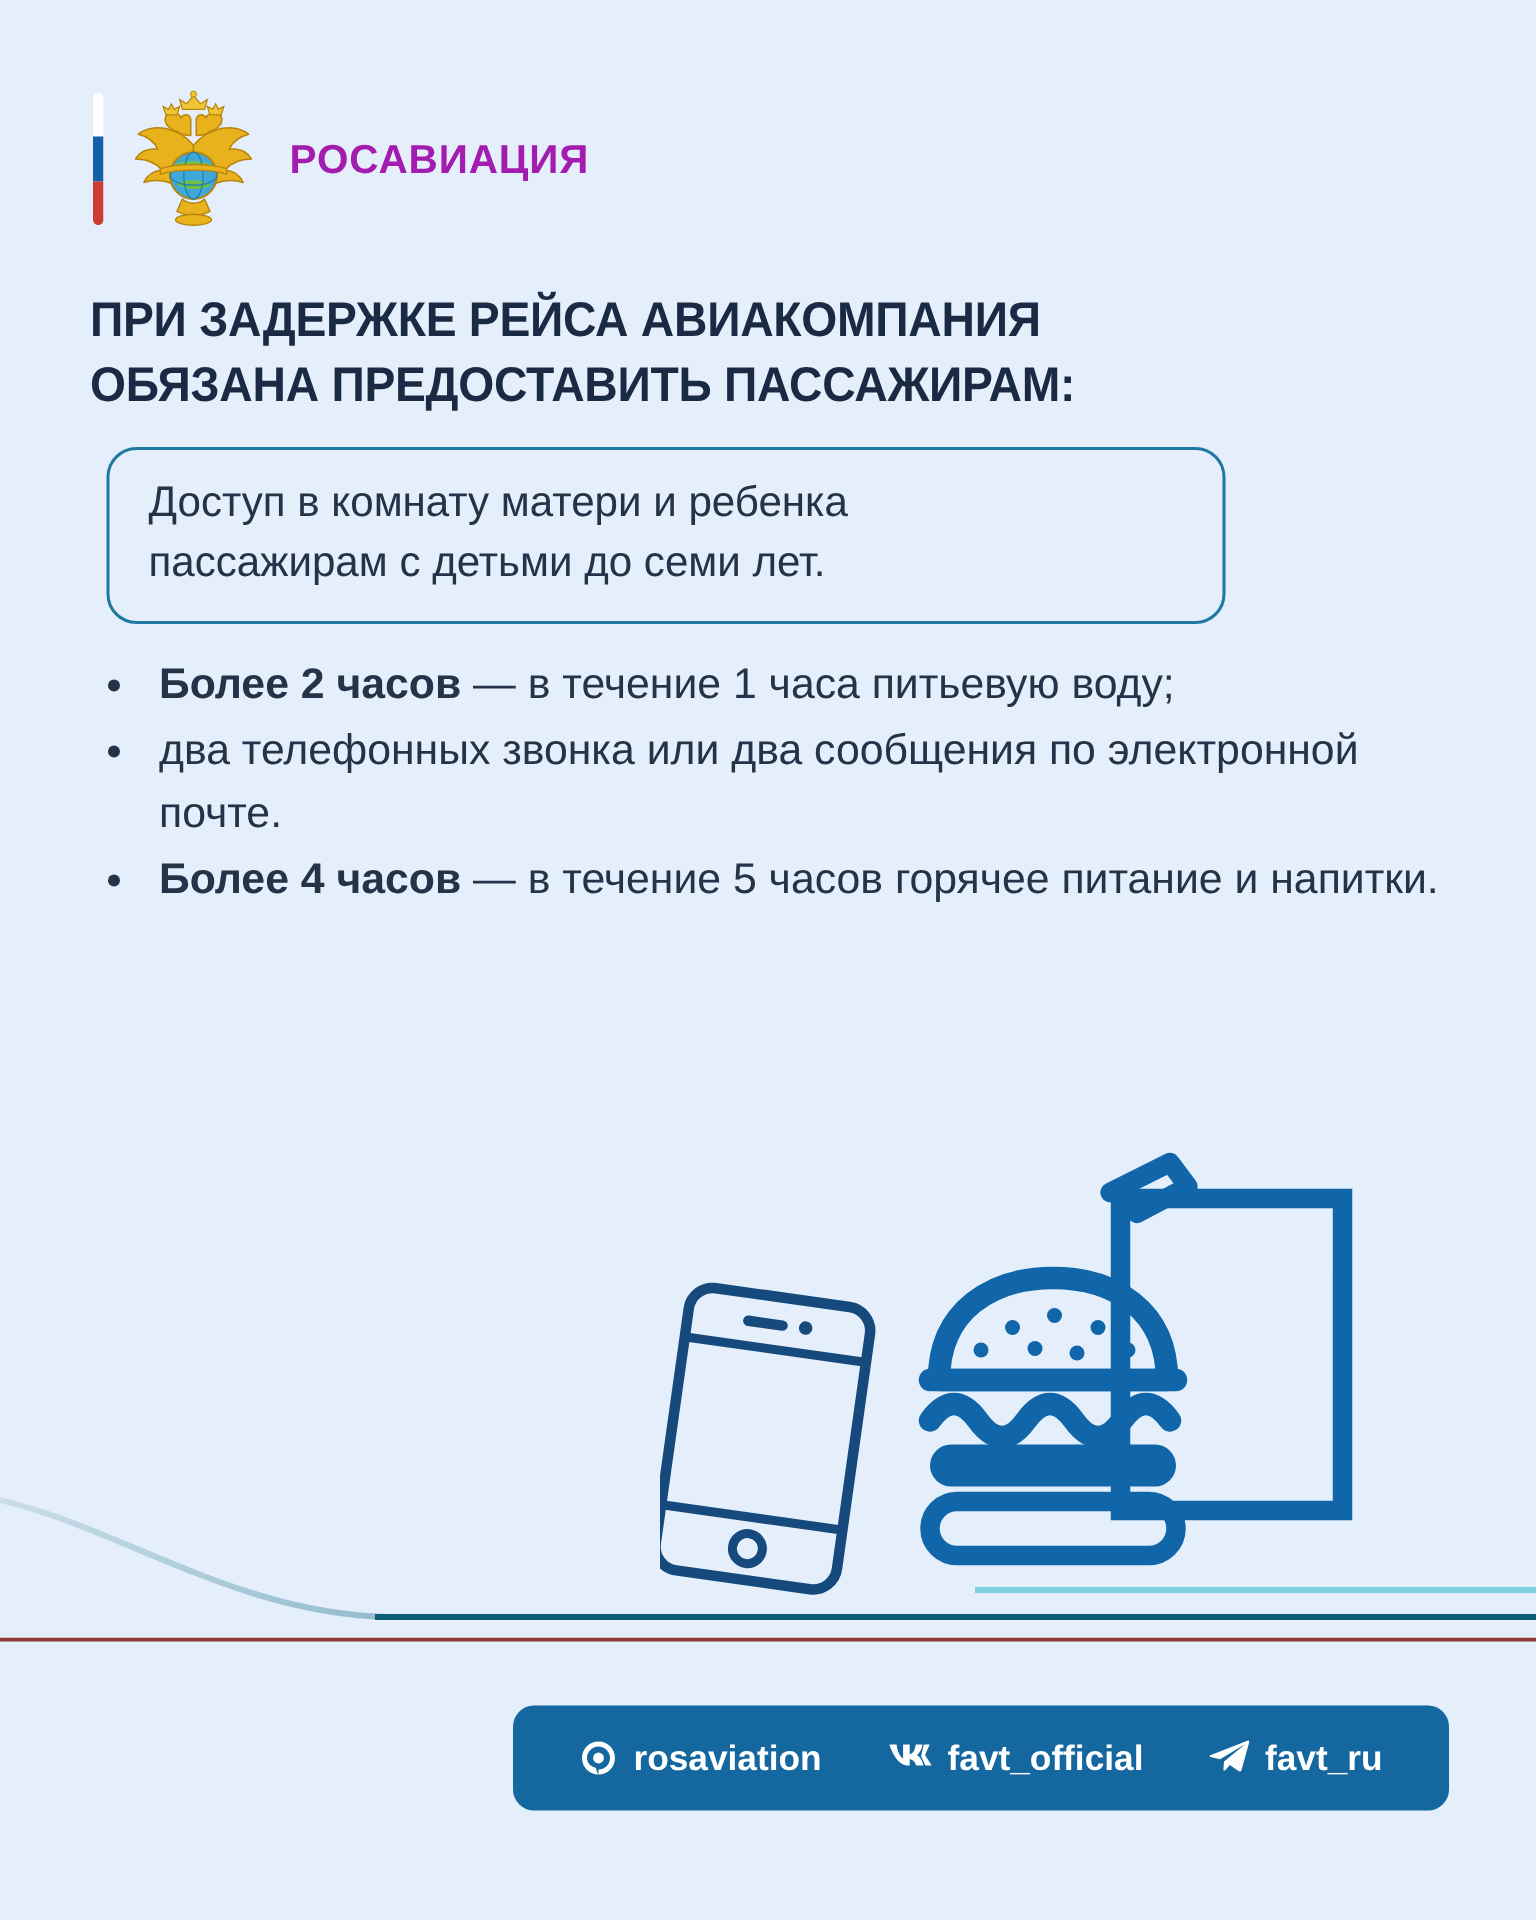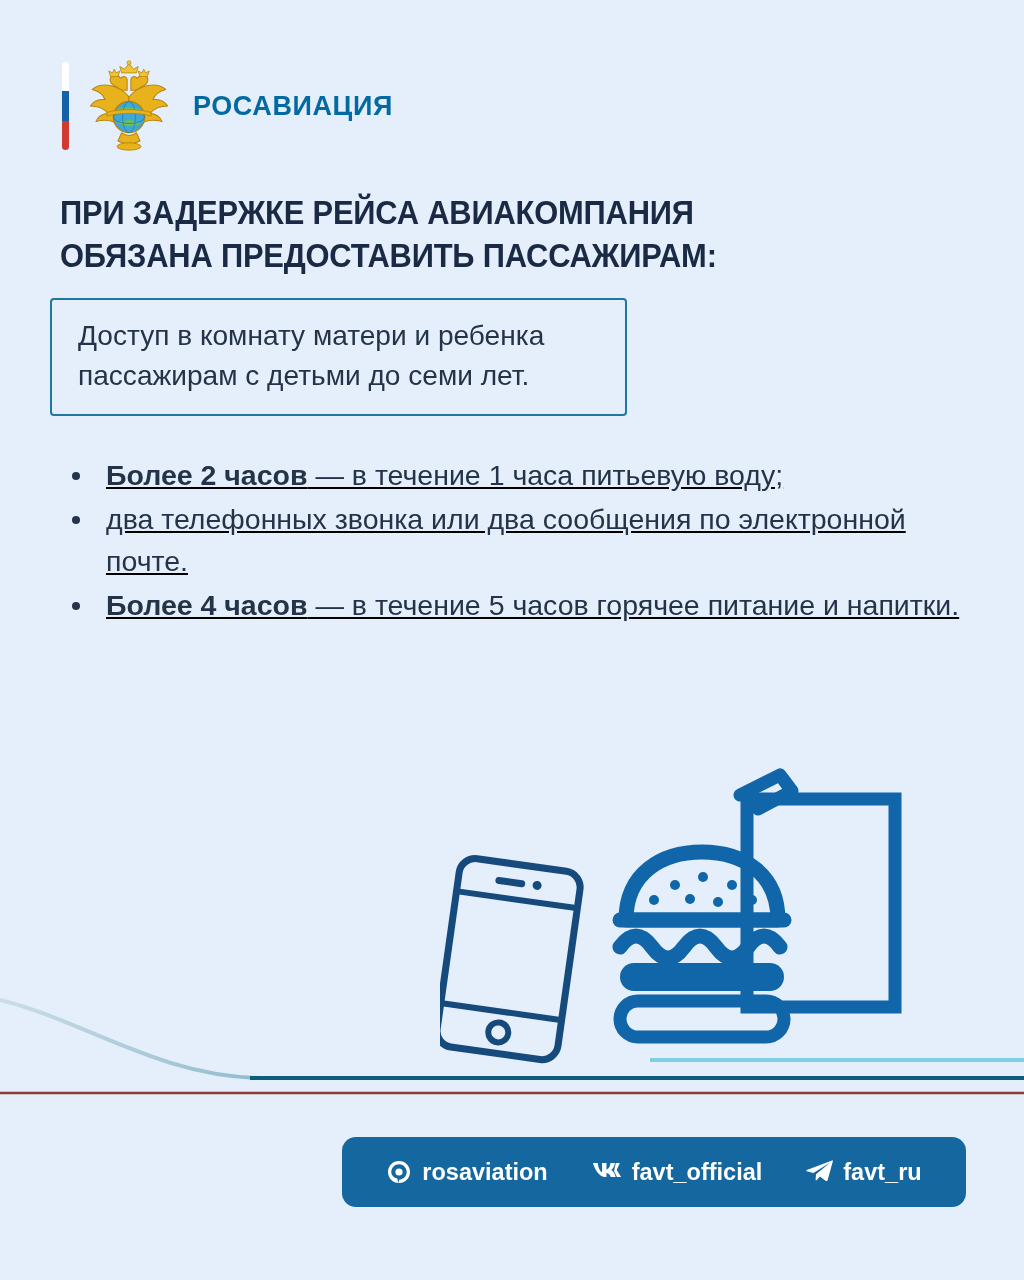--- a/index.html
+++ b/index.html
@@ -44,21 +44,21 @@
   .tri-blue  { flex: 1; background: #1560a8; }
   .tri-red   { flex: 1; background: #cf3a33; }
 
   .emblem { width: 92px; height: 92px; display: block; }
 
   .brand-name {
     margin-left: 18px;
     font-size: 27px;
     font-weight: bold;
     letter-spacing: 0.6px;
-    color: #0369a1;
+    color: #a21caf;
     white-space: nowrap;
   }
 
   
   .headline {
     position: absolute;
     left: 60px;
     top: 170px;
     width: 880px;
     font-size: 32.5px;
@@ -68,47 +68,46 @@
     color: #1b2a44;
     text-transform: uppercase;
     transform: scaleX(0.95);
     transform-origin: left top;
   }
   .headline span { display: block; }
 
   
   .callout {
     position: absolute;
-    left: 50px;
+    left: 71px;
     top: 298px;
-    width: 577px;
+    width: 746px;
     box-sizing: border-box;
     padding: 16px 22px 18px 26px;
     border: 2.5px solid #1f78a0;
-    border-radius: 4px;
+    border-radius: 20px;
     background: transparent;
   }
   .callout-text {
     font-size: 28.5px;
     line-height: 1.40;
     color: #253348;
     transform: scaleX(0.985);
     transform-origin: left top;
   }
 
   
   .bullets {
     position: absolute;
     left: 64px;
-    top: 455px;
+    top: 436px;
     width: 900px;
     margin: 0;
     padding: 0;
     list-style: none;
-    text-decoration: underline;
   }
   .bullets li {
     position: relative;
     padding-left: 42px;
     font-size: 28.5px;
     line-height: 1.47;
     color: #253348;
     margin-bottom: 2px;
   }
   .bullets li::before {

